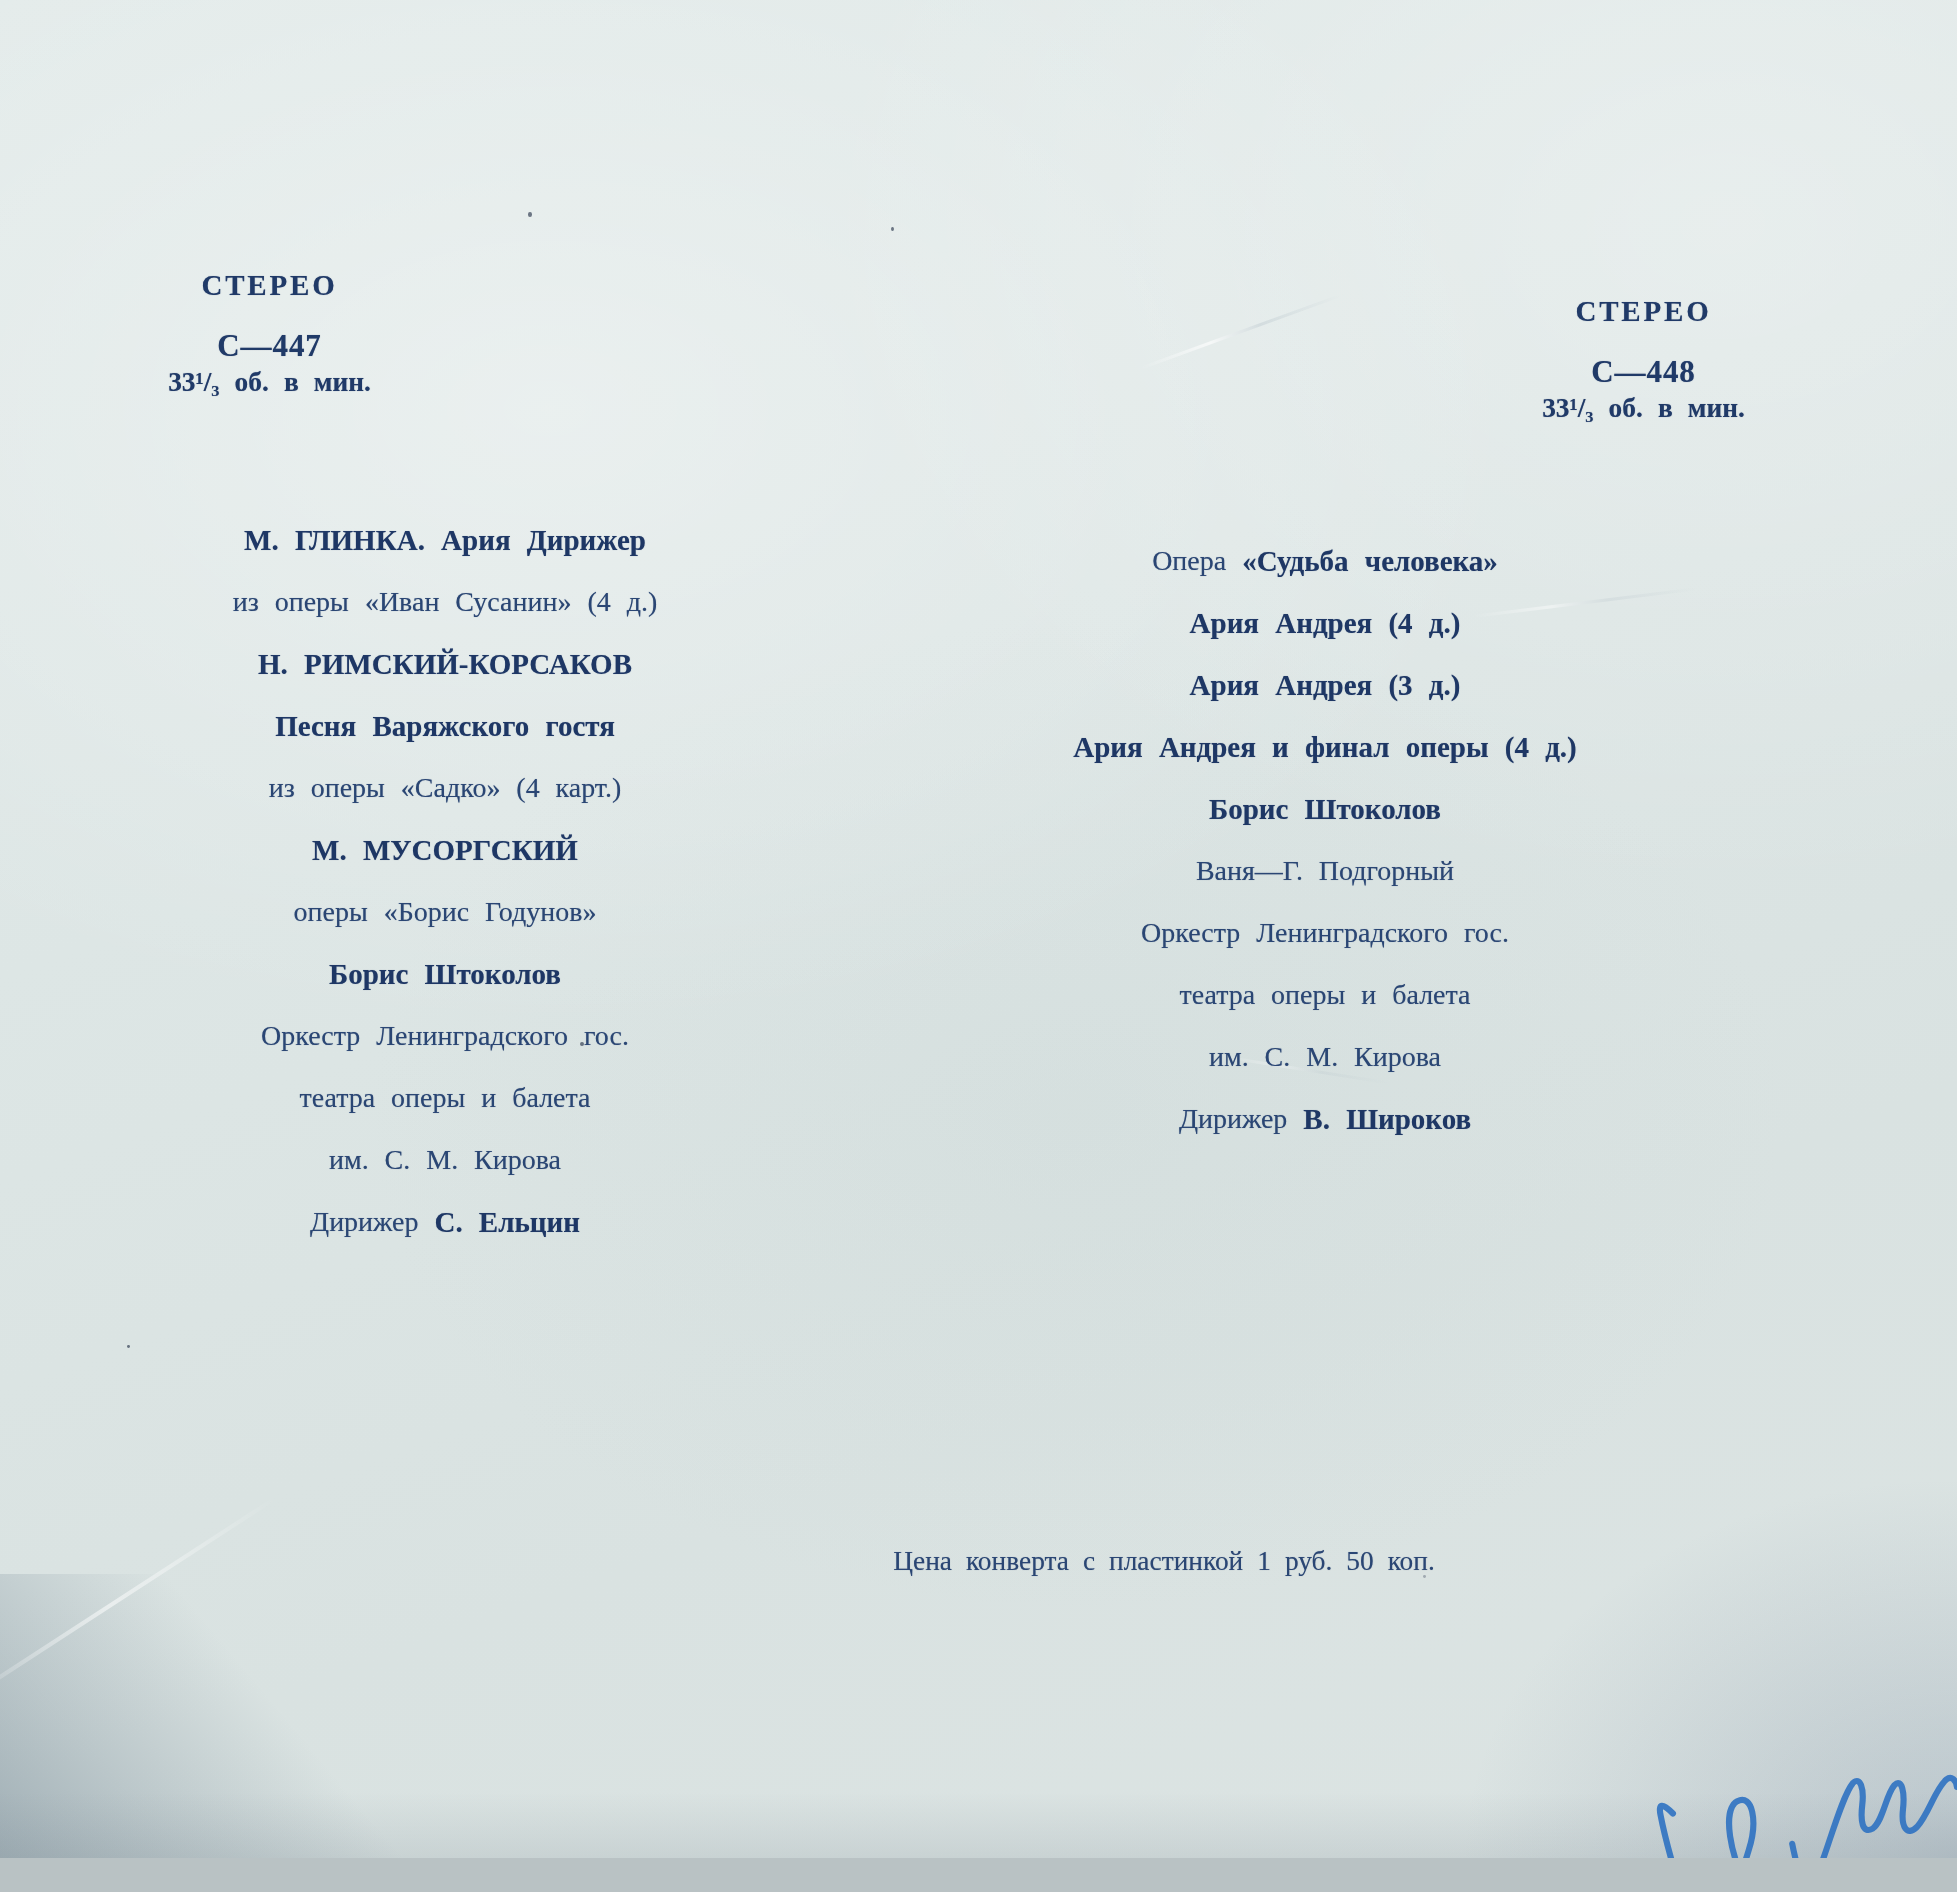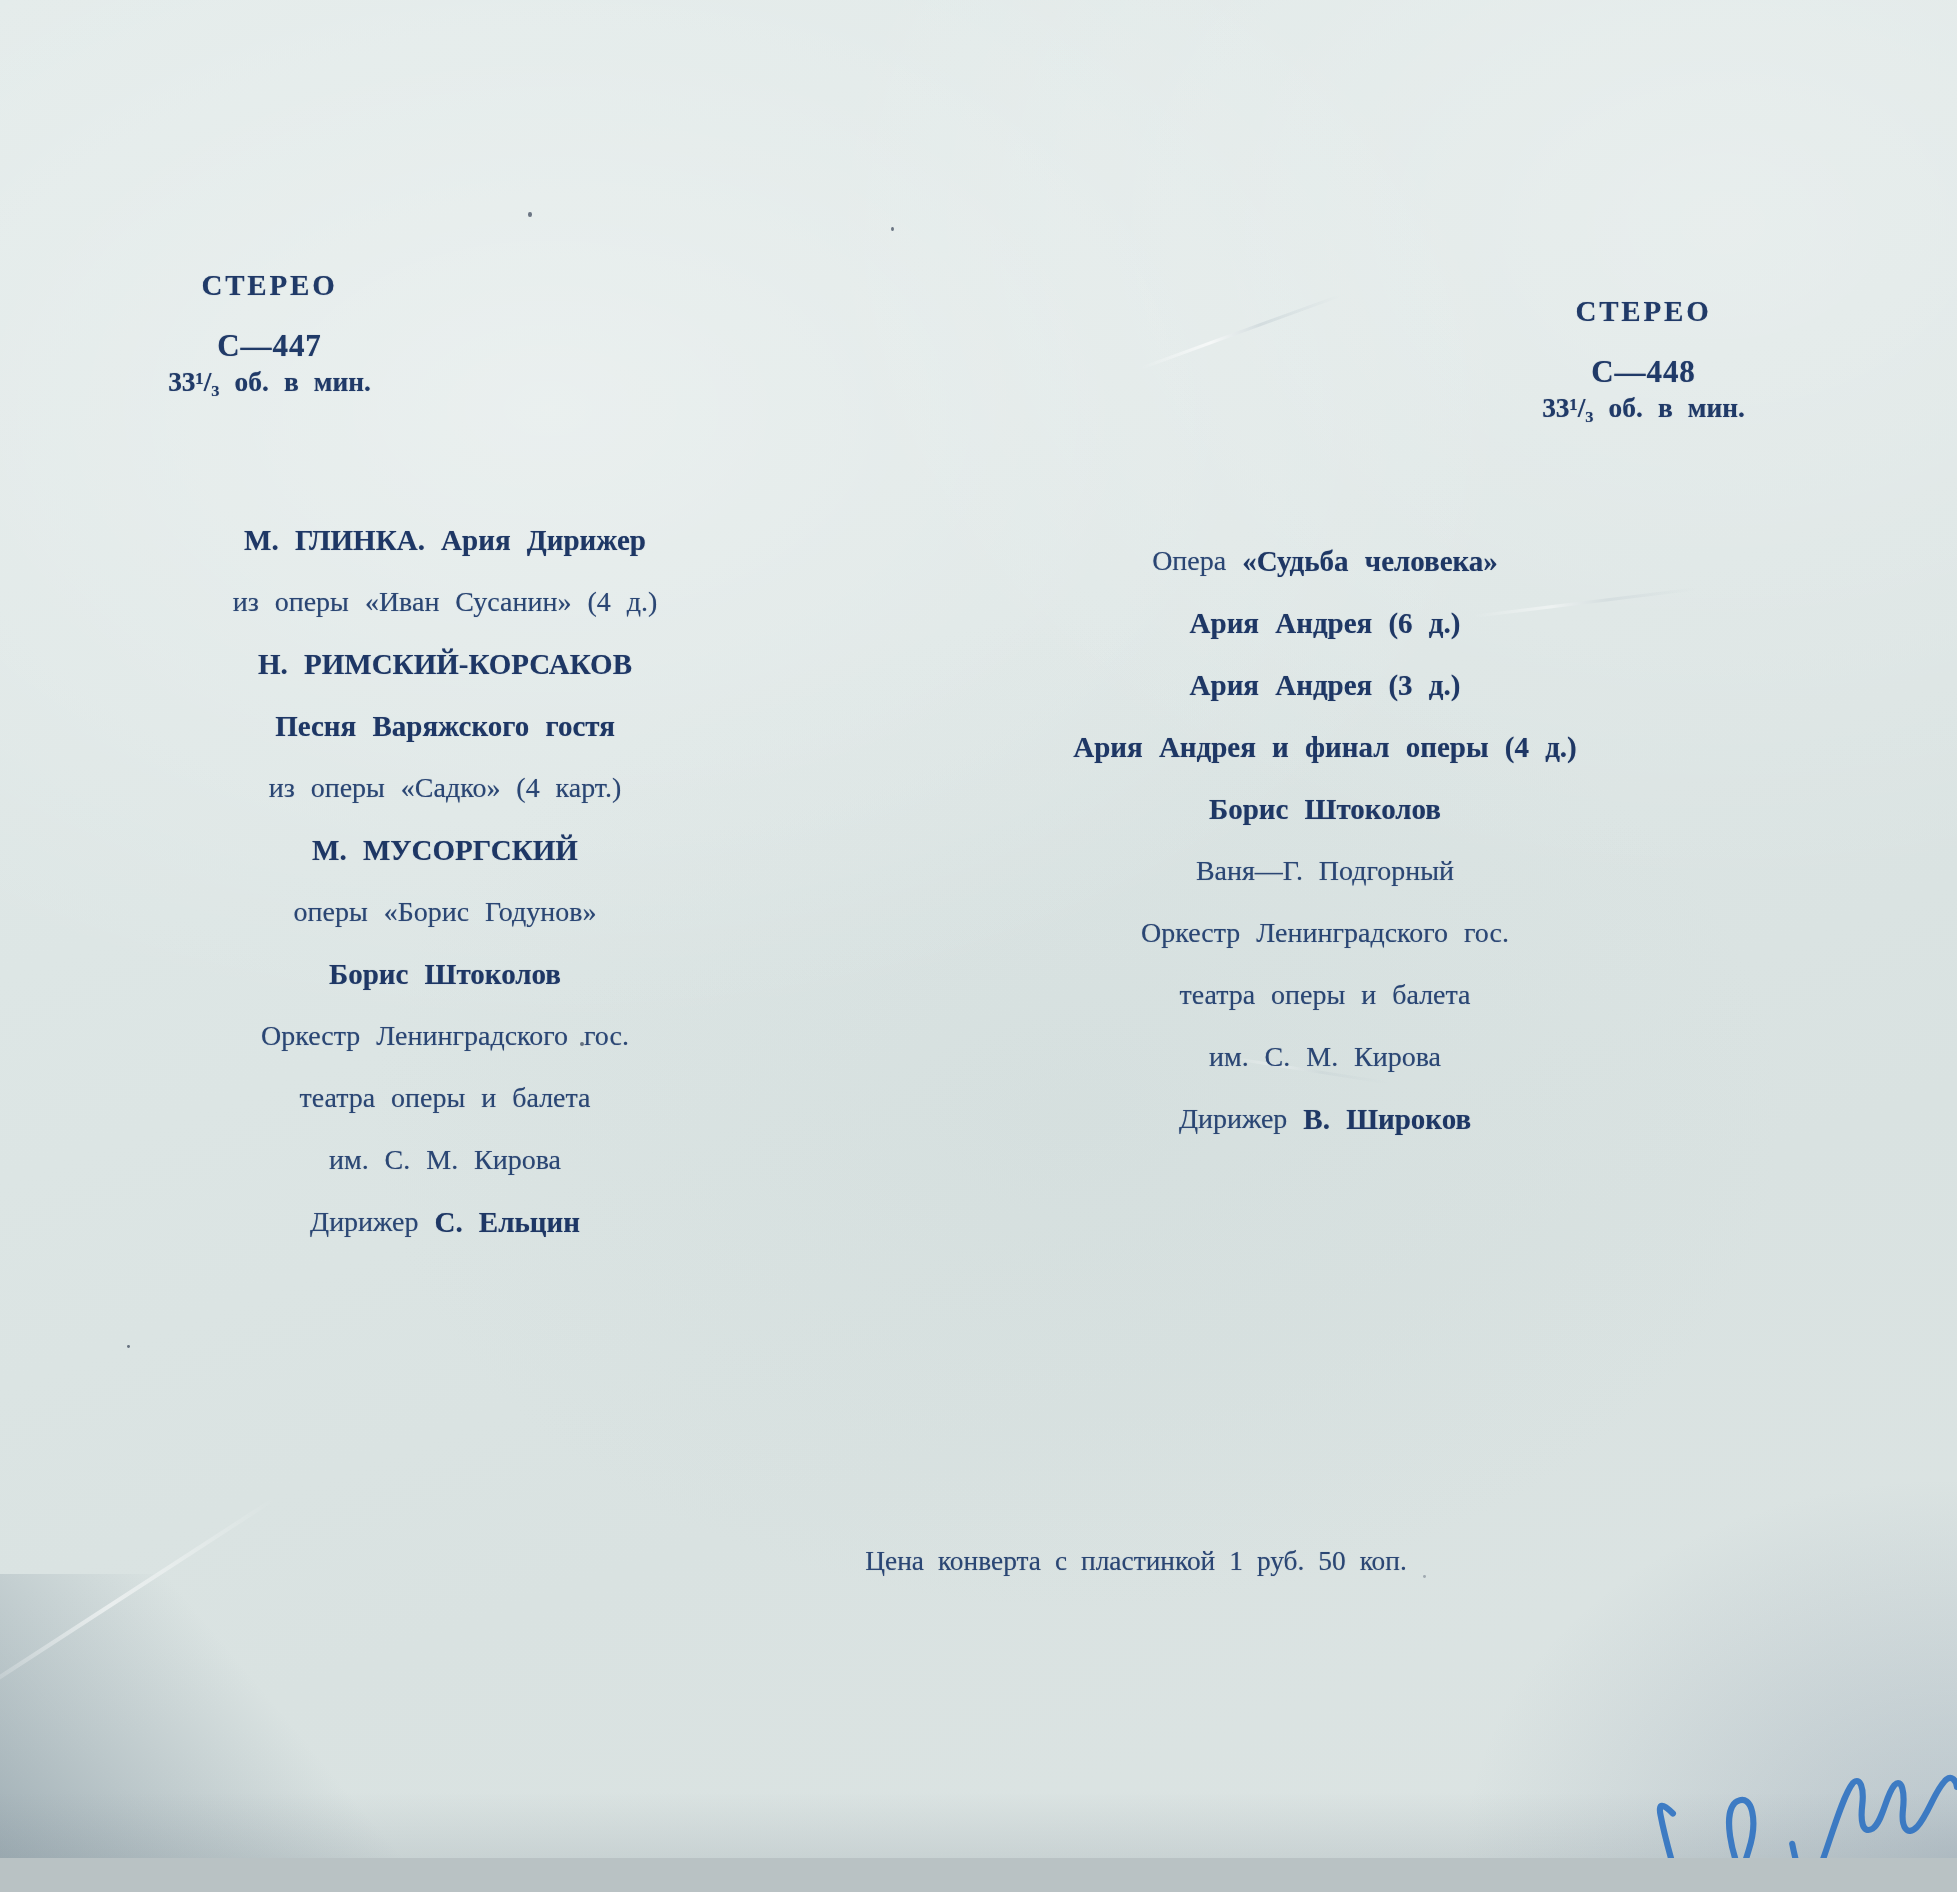--- a/index.html
+++ b/index.html
@@ -58,21 +58,21 @@
   .prog-line{
     height:62px;display:flex;align-items:center;justify-content:center;
     font-size:28px;color:#2a4674;word-spacing:0.32em;white-space:nowrap;
     text-shadow:0 0 0.9px rgba(35,60,105,.45);
   }
   .prog-line span{white-space:pre;}
   .seg-b{font-weight:bold;font-size:29px;color:#1e3765;}
 
   
   .price{
-    position:absolute;left:852px;top:1546px;width:568px;
+    position:absolute;left:880px;top:1546px;width:568px;
     text-align:center;font-size:27.4px;color:#2a4674;word-spacing:0.26em;
     white-space:nowrap;text-shadow:0 0 0.9px rgba(35,60,105,.45);
   }
 
   
   .sig{position:absolute;left:1599px;top:1751px;width:358px;height:142px;}
 </style>
 </head>
 <body>
 
@@ -141,21 +141,21 @@
         <span class="seg-r">Дирижер </span>
         <span class="seg-b">С. Ельцин</span>
       </div>
     </div>
   <div class="program program-b" id="program-b">
       <div class="prog-line">
         <span class="seg-r">Опера </span>
         <span class="seg-b">«Судьба человека»</span>
       </div>
       <div class="prog-line">
-        <span class="seg-b">Ария Андрея (6 д.)</span>
+        <span class="seg-b">Ария Андрея (4 д.)</span>
       </div>
       <div class="prog-line">
         <span class="seg-b">Ария Андрея (3 д.)</span>
       </div>
       <div class="prog-line">
         <span class="seg-b">Ария Андрея и финал оперы (4 д.)</span>
       </div>
       <div class="prog-line">
         <span class="seg-b">Борис Штоколов</span>
       </div>

